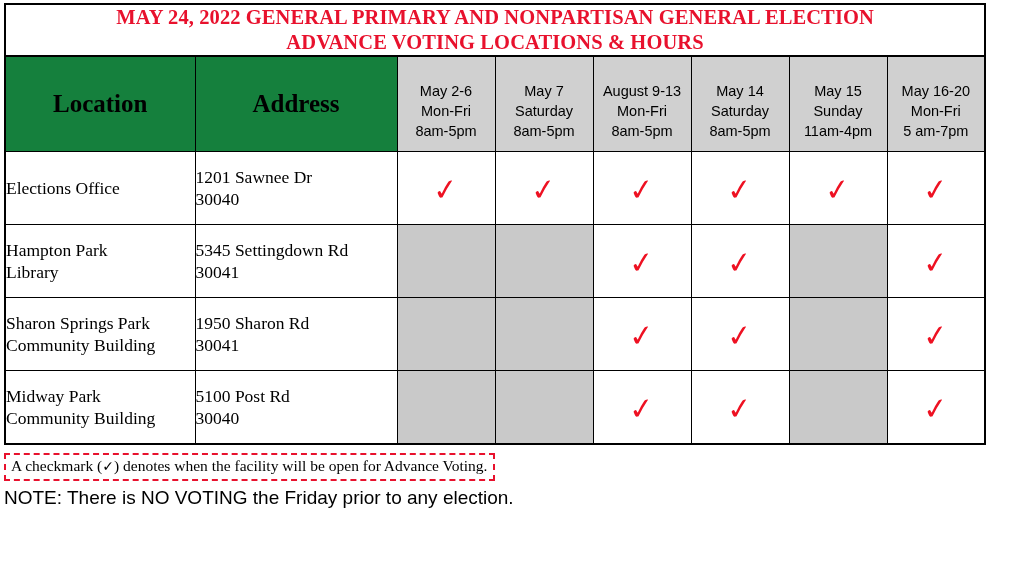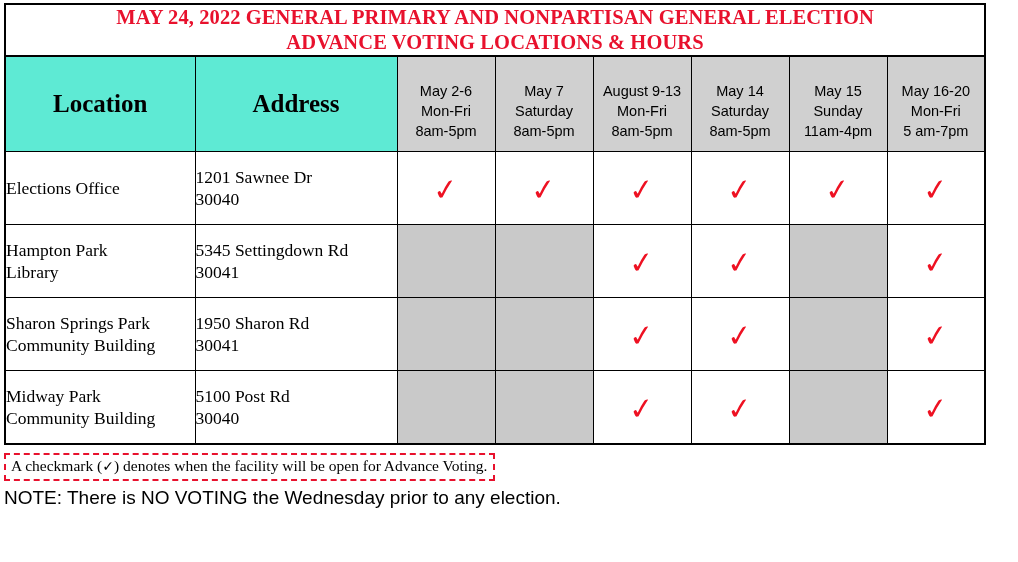--- a/index.html
+++ b/index.html
@@ -54,21 +54,21 @@
     text-align: center;
     font-weight: normal;
     font-size: 14.5px;
     font-family: "Liberation Sans", sans-serif;
     line-height: 1.38;
     padding: 24px 2px 10px 2px;
     height: 78px;
     box-sizing: border-box;
   }
   thead th.bighead {
-    background: #5eead4;
+    background: #15803d;
     text-align: center;
     font-weight: bold;
     font-size: 25px;
     font-family: "Liberation Serif", serif;
     height: 78px;
   }
   td.loc, td.addr {
     font-size: 17.5px;
     font-family: "Liberation Serif", serif;
     padding: 9px 6px 9px 8px;
@@ -241,15 +241,15 @@
         <td class="mark"><span class="check">✓</span></td>
         <td class="mark"><span class="check">✓</span></td>
         <td class="mark closed"></td>
         <td class="mark"><span class="check">✓</span></td>
       </tr>
     </tbody>
   </table>
 
   <div class="footnote"><span>A checkmark (</span><span class="inlinecheck">✓</span><span>) denotes when the facility will be open for Advance Voting.</span></div>
 
-  <div class="note">NOTE: There is NO VOTING the Wednesday prior to any election.</div>
+  <div class="note">NOTE: There is NO VOTING the Friday prior to any election.</div>
 
 </div>
 
 </body></html>

